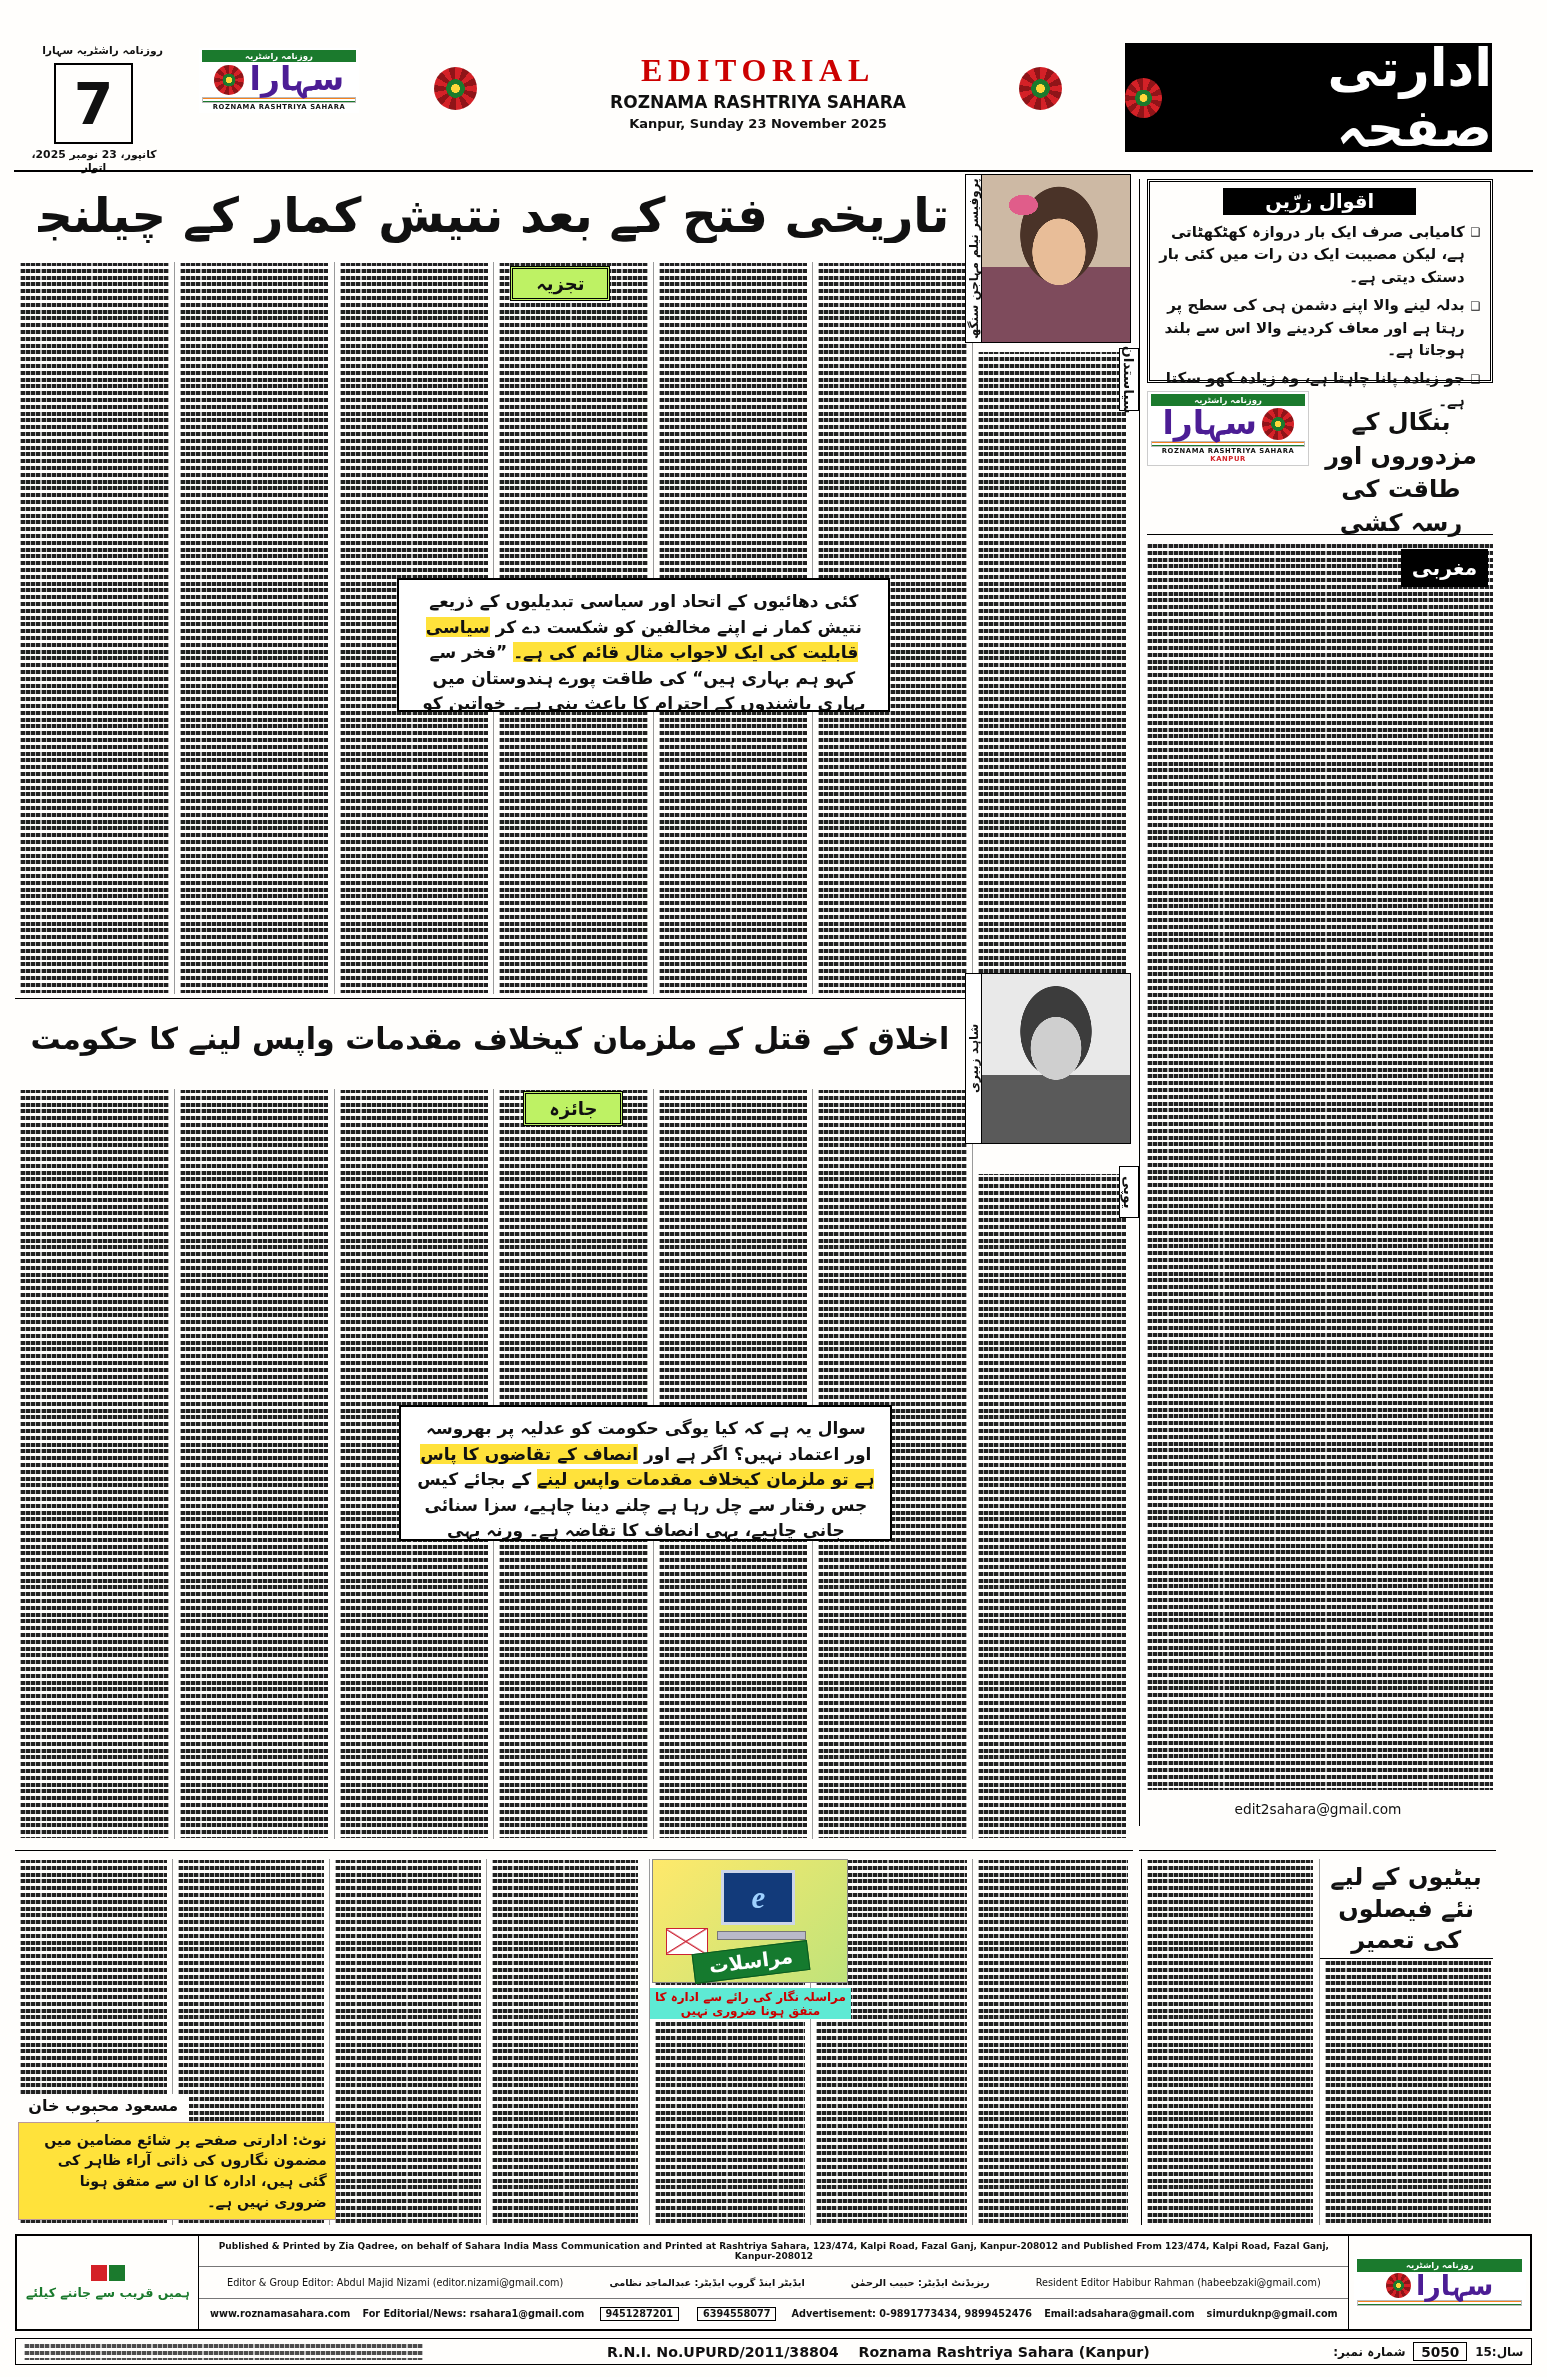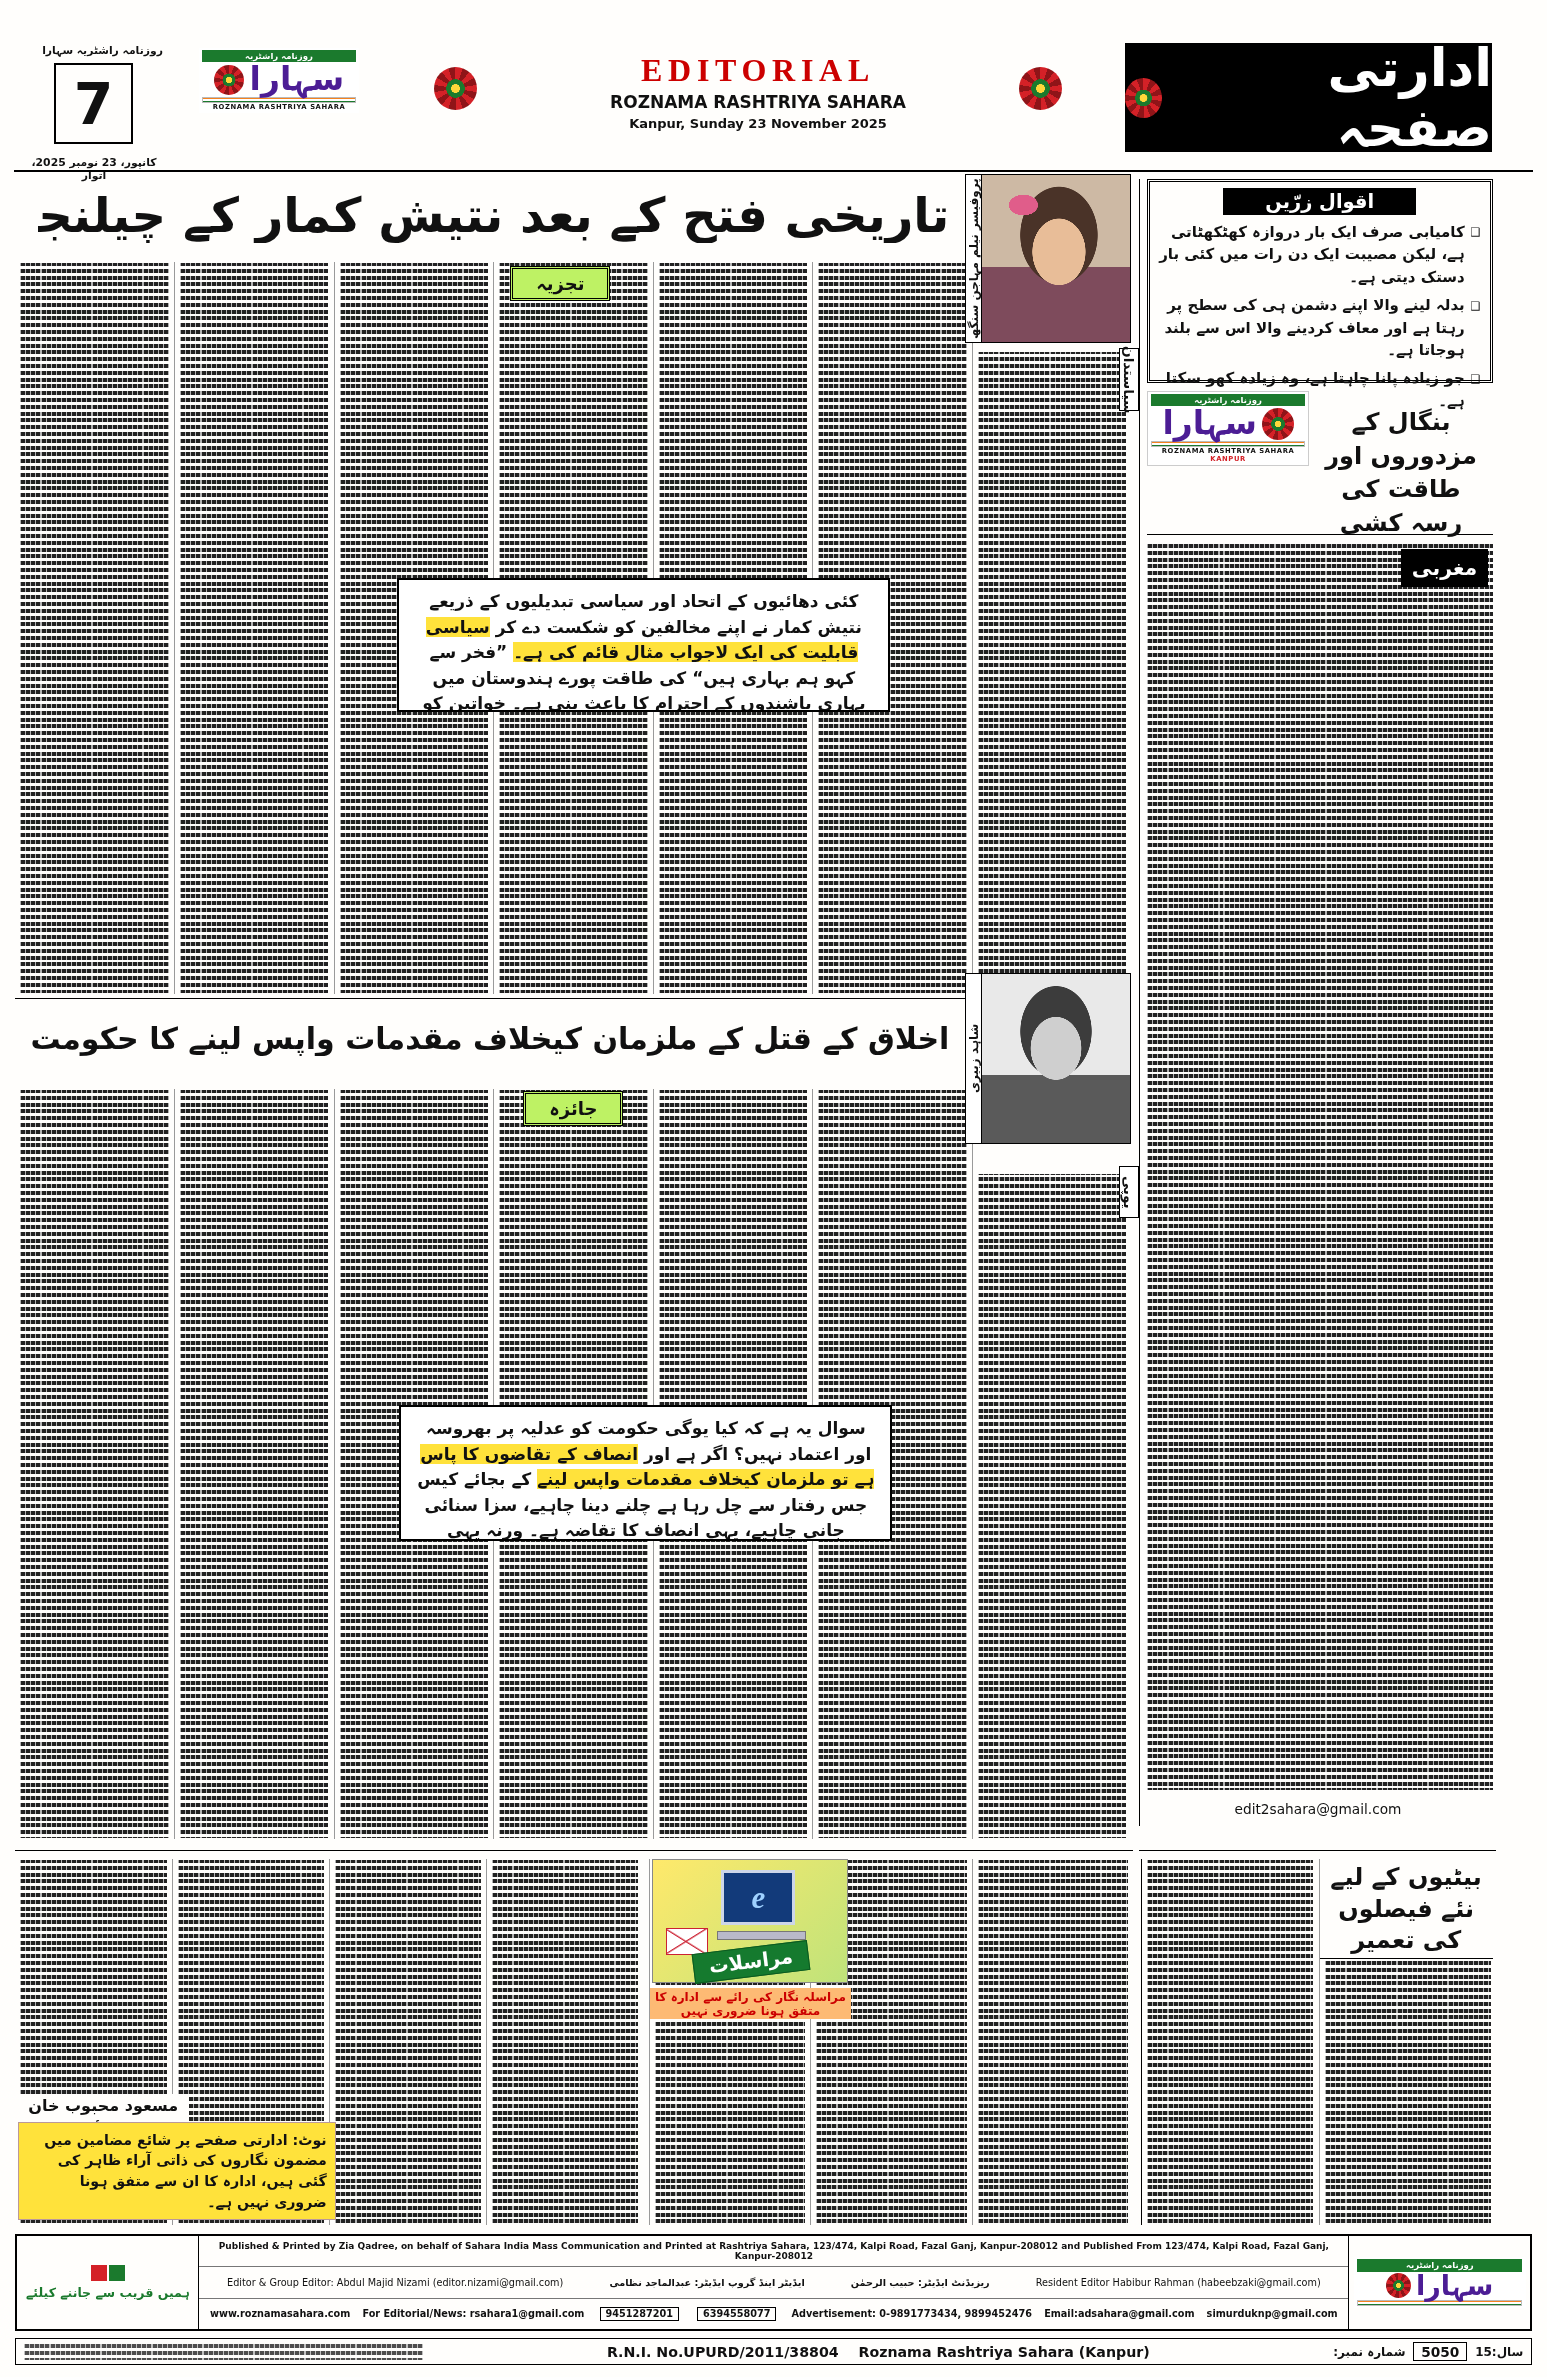--- a/index.html
+++ b/index.html
@@ -77,21 +77,21 @@
 </head>
 <body>
 
 <div class="page">
 
   <div class="abs" style="left:34px;top:44px;width:137px;text-align:center;font-size:10.8px;font-weight:bold;">روزنامہ راشٹریہ سہارا</div>
   <div class="abs" style="left:54px;top:63px;width:79px;height:81px;border:2.3px solid #000;
        display:flex;align-items:center;justify-content:center;font-size:57px;font-weight:bold;">
     <span>7</span>
   </div>
-  <div class="abs" style="left:23px;top:148px;width:142px;text-align:center;font-size:10.8px;font-weight:bold;margin-top:8px;">کانپور، 23 نومبر 2025، اتوار</div>
+  <div class="abs" style="left:23px;top:148px;width:142px;text-align:center;font-size:10.8px;font-weight:bold;">کانپور، 23 نومبر 2025، اتوار</div>
 
   <div class="abs minilogo" style="left:199px;top:48px;width:160px;">
     <div class="gbar">روزنامہ راشٹریہ</div>
     <div style="display:flex;align-items:center;justify-content:center;gap:5.7px;">
       <span class="flower" style="width:30px;height:30px;"></span>
       <span class="brand rtl">سہارا</span>
     </div>
     <div class="tric"></div>
     <div class="reg">
       <span>ROZNAMA RASHTRIYA SAHARA</span>
@@ -249,21 +249,21 @@
       <div class="abs" style="left:68px;top:10.3px;width:74px;height:55px;background:#123a7a;border:3.4px solid #cdd6e8;
            display:flex;align-items:center;justify-content:center;">
         <span style="color:#9fd1ff;font-size:31px;font-weight:bold;font-style:italic;font-family:'Liberation Serif',serif;">e</span>
       </div>
       <div class="abs" style="left:64px;top:71px;width:89px;height:9px;background:#b9b9c9;border:0.6px solid #777;"></div>
       <div class="abs" style="left:12.5px;top:68px;width:42px;height:27px;background:#fff;border:1.1px solid #c23;
            background-image:linear-gradient(to bottom right,transparent 46%,#c23 48%,transparent 52%),
                             linear-gradient(to top right,transparent 46%,#c23 48%,transparent 52%);"></div>
       <div class="ribbon rtl" style="left:40px;top:87px;">مراسلات</div>
     </div>
-    <div class="abs rtl bold center red" style="left:0;top:129px;width:201px;font-size:12px;background:#fdba74;padding:1.7px 0;">مراسلہ نگار کی رائے سے ادارہ کا متفق ہونا ضروری نہیں</div>
+    <div class="abs rtl bold center red" style="left:0;top:129px;width:201px;font-size:12px;background:#5eead4;padding:1.7px 0;">مراسلہ نگار کی رائے سے ادارہ کا متفق ہونا ضروری نہیں</div>
   </div>
 
   <div class="abs" style="left:1141px;top:1859px;width:355px;height:366px;border-left:1.1px solid #000;">
     <div class="cols" style="width:100%;height:100%;">
       <div class="col sim" style="padding-top:63px;"></div>
       <div class="col sim"></div>
     </div>
     <div class="abs rtl bold" style="top:1.1px;right:3.4px;width:173px;font-size:24px;line-height:1.3;text-align:center;
          background:#fffefc;padding:2.3px 1.1px;border-bottom:1.1px solid #000;">بیٹیوں کے لیے نئے فیصلوں کی تعمیر</div>
   </div>

